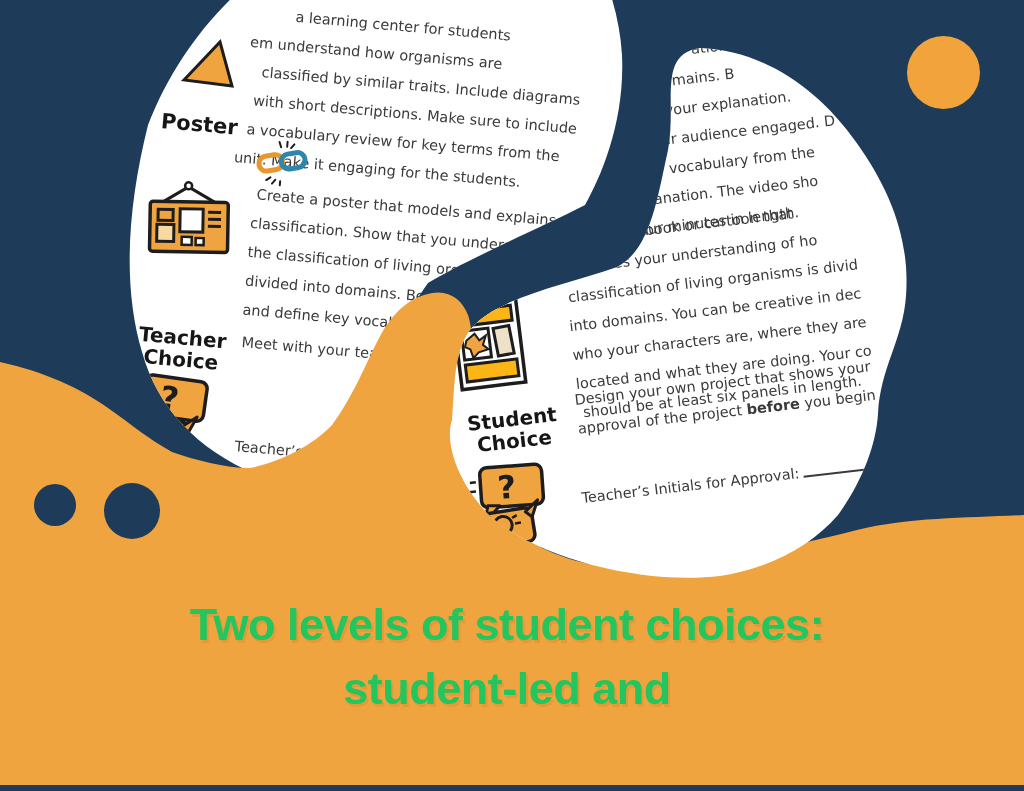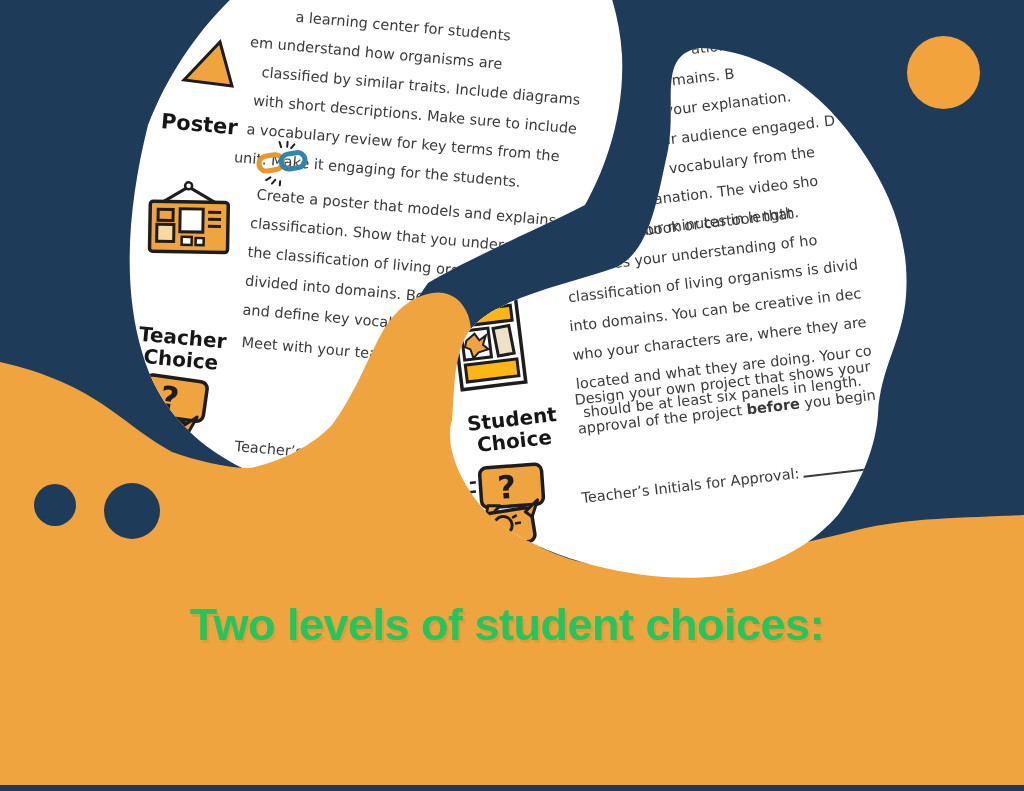--- a/index.html
+++ b/index.html
@@ -192,15 +192,16 @@
 
     <div class="doc rotR abs" style="left:155px;top:444px;">
       <span>Teacher’s Initials for Approval:</span><span class="underline-seg"></span>
     </div>
   </div>
 
   <div id="bottom-strip" class="abs"></div>
 
   <div id="headline" class="abs">
     <div>Two levels of student choices:</div>
+    <div>student-led and</div>
   </div>
 
 </div>
 
 </body></html>

